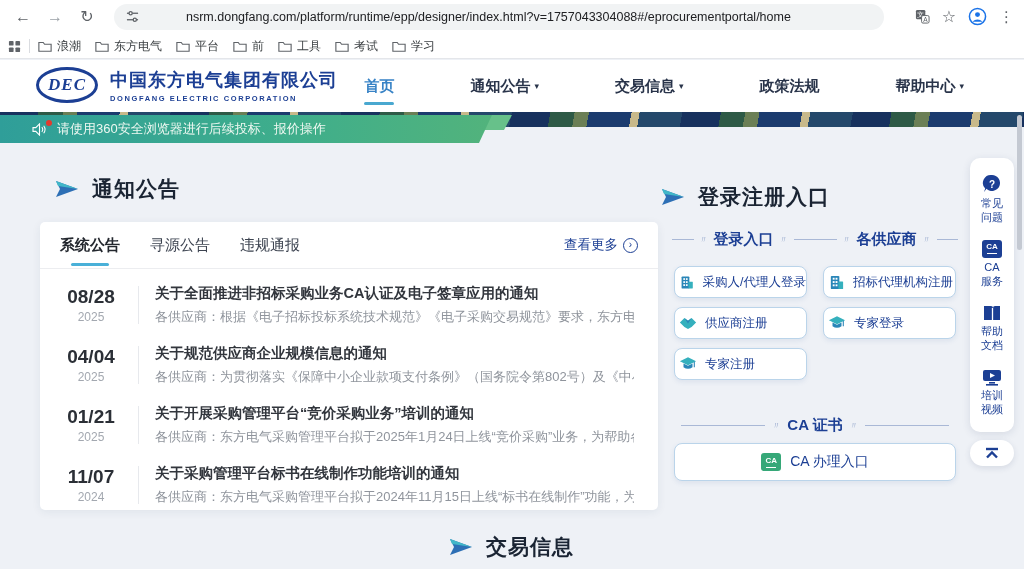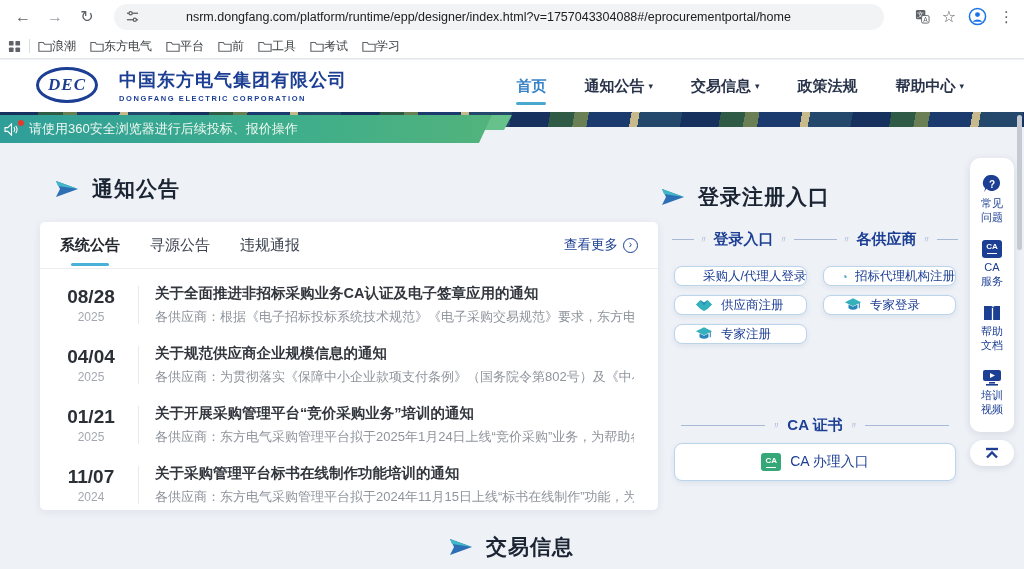--- a/index.html
+++ b/index.html
@@ -12,47 +12,47 @@
   .nav-btn { width:26px; height:26px; display:flex; align-items:center; justify-content:center;
     color:#5f6368; font-size:16px; border-radius:50%; margin-right:6px; }
   .omnibox { flex:0 0 770px; height:26px; background:#f1f3f4; border-radius:13px;
     display:flex; align-items:center; padding:0 12px; margin-left:8px; }
   .omnibox .tune { margin-right:8px; display:flex; }
   .url-text { font-size:12.5px; color:#202124; white-space:nowrap; overflow:hidden;padding-left:39px; }
   .toolbar-right { display:flex; align-items:center; margin-left:auto; gap:12px; }
   .tr-icon { color:#5f6368; font-size:15px; display:flex; align-items:center; }
   .bookmarks { display:flex; align-items:center; height:26px; padding:0 8px; }
   .bm-sep { width:1px; height:14px; background:#dadce0; margin:0 8px; }
-  .bm-item { display:flex; align-items:center; margin-right:14px; font-size:12px; color:#3c4043; }
+  .bm-item { display:flex; align-items:center; gap:5px; margin-right:14px; font-size:12px; color:#3c4043; }
 
   
   .site-header { position:absolute; top:60px; left:0; width:1024px; height:52px; background:#ffffff; z-index:30; }
-  .brand { position:absolute; left:36px; top:7px; display:flex; align-items:center; gap:21px; }
+  .brand { position:absolute; left:36px; top:7px; display:flex; align-items:center; gap:12px; }
   .dec-oval { width:62px; height:36px; border:3px solid #1c3f94; border-radius:50%;
     display:flex; align-items:center; justify-content:center;
     color:#1c3f94; font-family:"Liberation Serif","DejaVu Serif",serif;
     font-style:italic; font-weight:bold; font-size:17px; letter-spacing:1px; }
   .brand-text .cn { font-size:18px; font-weight:bold; color:#1c3f94; letter-spacing:1px; }
   .brand-text .en { font-size:7.5px; font-weight:bold; color:#1c3f94; letter-spacing:1.6px; margin-top:2px; }
   .main-nav { position:absolute; right:60px; top:0; height:52px; display:flex; align-items:center; gap:38px; }
-  .nav-item { font-size:15px; font-weight:600; color:#29344a; display:flex; align-items:center; gap:4px; position:relative; cursor:pointer; }
+  .nav-item { font-size:15px; font-weight:600; color:#29344a; display:flex; align-items:center; gap:4px; position:relative; cursor:pointer;margin-left:38px; }
   .nav-item .caret { font-size:9px; color:#29344a; }
   .nav-item.active { color:#3883c6; }
   .nav-item.active::after { content:""; position:absolute; left:50%; transform:translateX(-50%);
     bottom:-9px; width:30px; height:3px; background:#49a8d0; border-radius:2px; }
 
   
   .hero-strip { position:absolute; top:112px; left:0; width:1024px; height:15px;
     background:
       repeating-linear-gradient(100deg,#17315e 0 38px,#2e5a46 38px 62px,#6b7f55 62px 76px,#1b3b6e 76px 118px,#c8b98a 118px 126px,#24486b 126px 168px);
     z-index:10; }
   .notice-bar { position:absolute; top:115px; left:0; width:492px; height:28px;
     background:linear-gradient(90deg,#2f9e99,#3fae8b 60%,#52b37c);
     clip-path:polygon(0 0,100% 0,calc(100% - 13px) 100%,0 100%);
-    display:flex; align-items:center; padding-left:4px; z-index:20; }
+    display:flex; align-items:center; padding-left:32px; z-index:20; }
   .notice-wedge { position:absolute; top:115px; left:486px; width:22px; height:15px;
     background:#67c18a; transform:skewX(-28deg); z-index:15; }
   .notice-text { color:#eef8f1; font-size:13px; margin-left:10px; }
   .speaker-wrap { position:relative; display:flex; }
   .red-dot { position:absolute; top:-3px; right:-5px; width:6px; height:6px; border-radius:50%; background:#e23b2e; }
 
   
   .sec-header { position:absolute; display:flex; align-items:center; gap:14px; z-index:5; }
   .sec-title { font-size:21px; font-weight:bold; color:#1a2433; letter-spacing:1px; }
 
@@ -80,23 +80,23 @@
   .ann-desc { font-size:13px; color:#8f949c; margin-top:5px; white-space:nowrap; overflow:hidden; }
 
   
   .sub-headers { position:absolute; left:672px; top:230px; width:286px; display:flex; z-index:5; }
   .sub-h { flex:1; display:flex; align-items:center; justify-content:center; gap:5px; }
   .sub-h .lab { font-size:15px; font-weight:bold; color:#1c3f94; white-space:nowrap; }
   .h-line { height:1px; background:#a9b8d6; flex:1; max-width:34px; }
   .h-slash { color:#a9b8d6; font-size:10px; }
   .btn-grid { position:absolute; left:674px; top:266px; width:282px; z-index:5;
     display:grid; grid-template-columns:133px 133px; gap:9px 16px; }
-  .portal-btn { height:20px; background:#ffffff; border:1px solid #bad4ea; border-radius:8px;
+  .portal-btn { height:32px; background:#ffffff; border:1px solid #bad4ea; border-radius:8px;
     box-shadow:0 2px 5px rgba(60,100,160,.10); display:flex; align-items:center;
-    padding-left:20px; gap:8px; cursor:pointer; }
+    padding-left:4px; gap:8px; cursor:pointer; }
   .portal-btn .lbl { font-size:12.5px; color:#1c3f94; white-space:nowrap; }
   .ca-header { position:absolute; left:674px; top:416px; width:282px; display:flex;
     align-items:center; justify-content:center; gap:6px; z-index:5; }
   .ca-header .h-line { max-width:84px; }
   .ca-header .lab { font-size:15px; font-weight:bold; color:#1c3f94; }
   .ca-btn { position:absolute; left:674px; top:443px; width:282px; height:38px;
     background:#ffffff; border:1px solid #bad4ea; border-radius:8px;
     box-shadow:0 2px 5px rgba(60,100,160,.10); display:flex; align-items:center;
     justify-content:center; gap:9px; cursor:pointer; z-index:5; }
   .ca-btn .lbl { font-size:14px; color:#1c3f94; }

